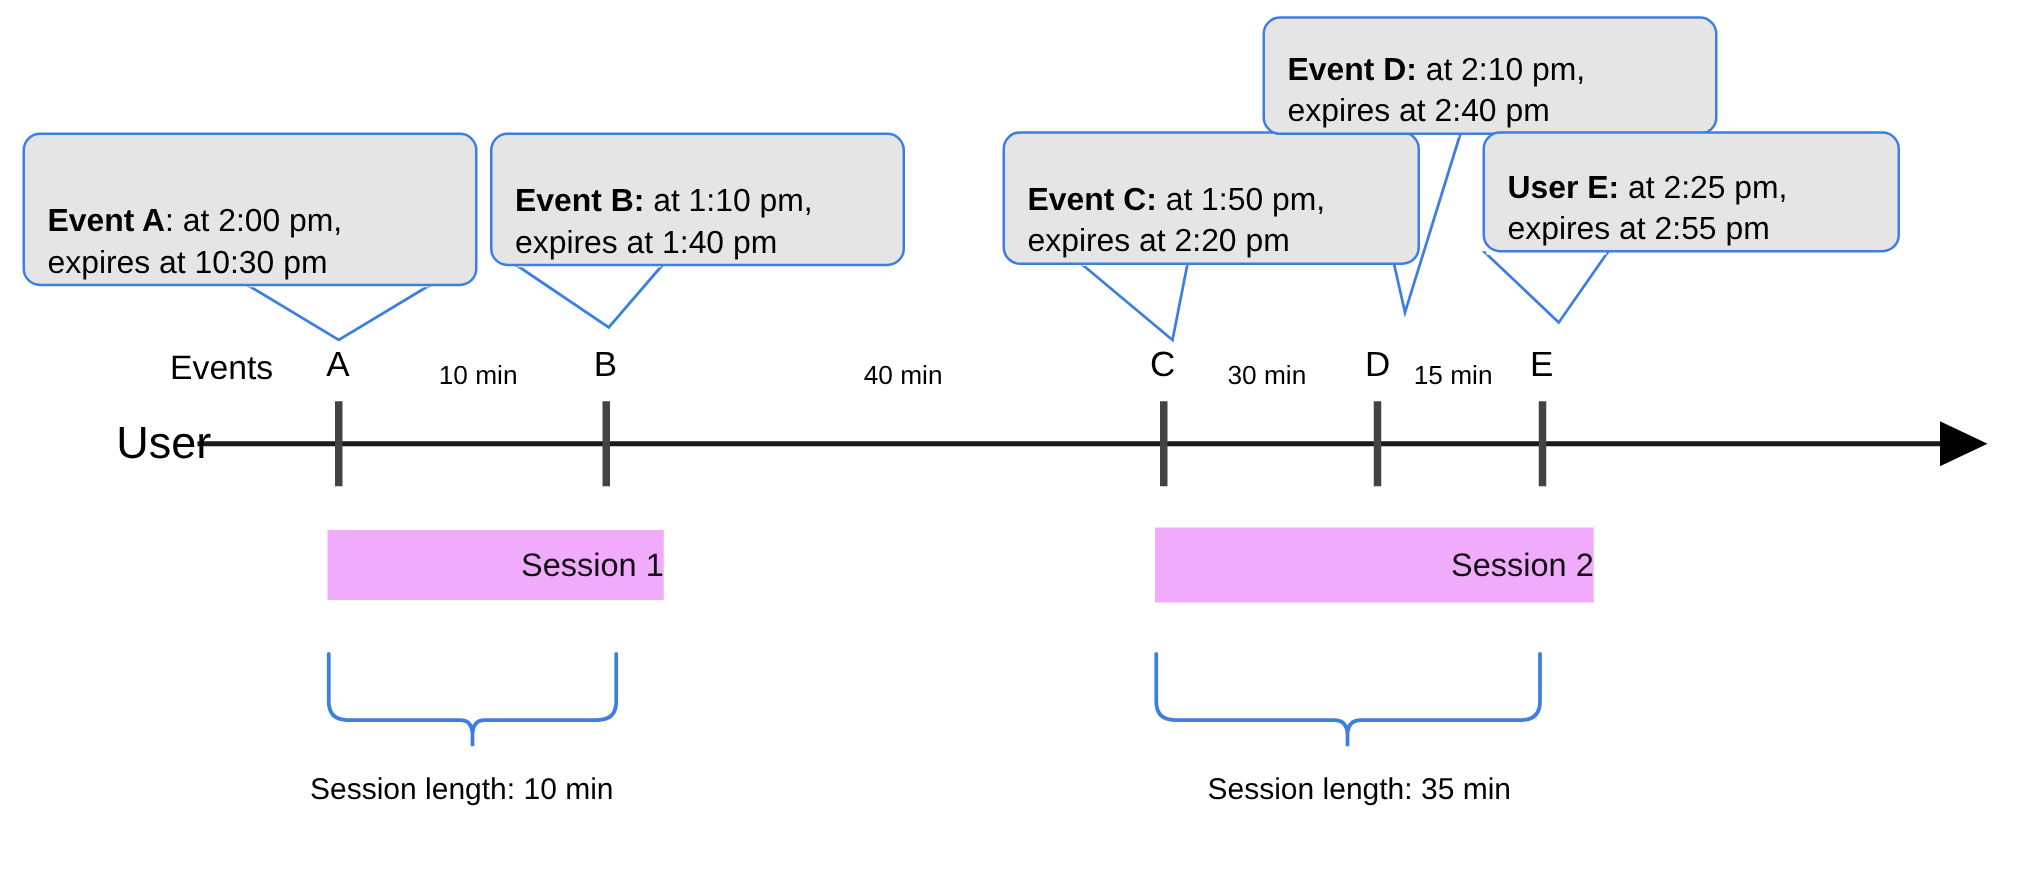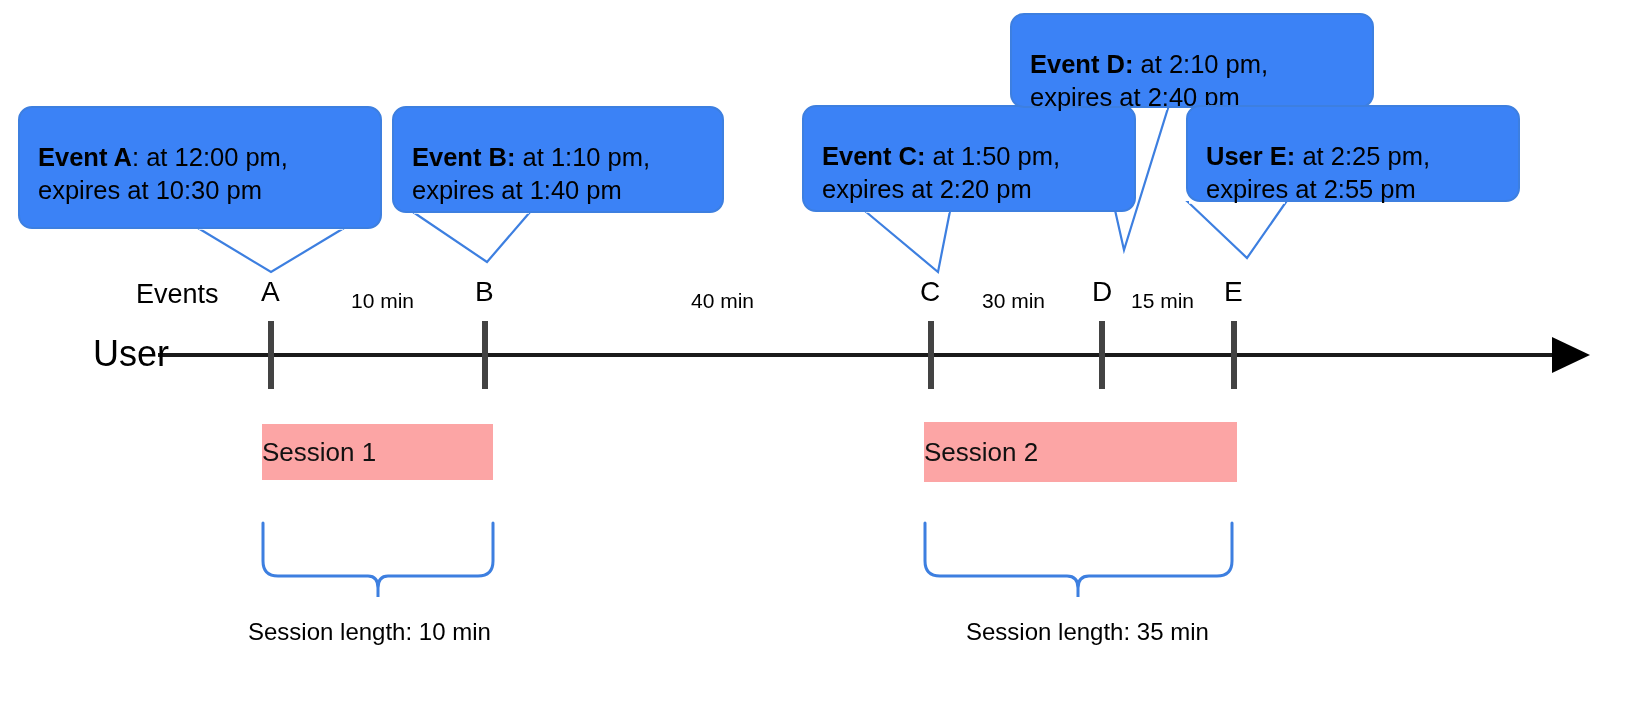--- a/index.html
+++ b/index.html
@@ -1,26 +1,26 @@
 <!DOCTYPE html>
 <html><head>
 <meta charset="utf-8">
 <style>
   html,body{margin:0;padding:0;background:#ffffff;}
   body{width:1634px;height:702px;position:relative;overflow:hidden;
        font-family:"Liberation Sans","DejaVu Sans",sans-serif;color:#000;}
   #stage{position:absolute;inset:0;}
   svg.layer{position:absolute;left:0;top:0;width:1634px;height:702px;overflow:visible;}
   .callout{position:absolute;box-sizing:border-box;border:2.2px solid #3d7fe0;
-           border-radius:14px;background:#3b82f6;z-index:3;
-           display:flex;align-items:flex-start;}
+           border-radius:14px;background:#e5e5e5;z-index:3;
+           display:flex;align-items:flex-end;}
   .callout .txt{font-size:25.5px;line-height:33px;padding:0 18px;white-space:pre-line;}
   .callout .txt b{font-weight:bold;}
-  .sessbar{position:absolute;background:#fca5a5;z-index:1;display:flex;
-           align-items:center;justify-content:flex-start;}
+  .sessbar{position:absolute;background:#f0abfc;z-index:1;display:flex;
+           align-items:center;justify-content:flex-end;padding-left:38px;}
   .sessbar span{font-size:26px;color:#111;}
   .lbl{position:absolute;z-index:4;white-space:nowrap;}
   .lbl-user{font-size:36px;}
   .lbl-events{font-size:27px;}
   .lbl-tick{font-size:28px;}
   .lbl-dur{font-size:21px;}
   .lbl-sesslen{font-size:24px;}
 </style>
 </head>
 <body>
@@ -68,21 +68,21 @@
 
   <div class="sessbar" style="left:262px;top:424px;width:231px;height:56px;">
     <span>Session 1</span>
   </div>
   <div class="sessbar" style="left:924px;top:422px;width:313px;height:60px;">
     <span>Session 2</span>
   </div>
 
   <div class="callout" style="left:18px;top:106px;width:364px;height:123px;">
     <div class="txt">
-      <b>Event A</b><span>: </span><span>at 12:00 pm,</span><br><span>expires at 10:30 pm</span>
+      <b>Event A</b><span>: </span><span>at 2:00 pm,</span><br><span>expires at 10:30 pm</span>
     </div>
   </div>
 
   <div class="callout" style="left:392px;top:106px;width:332px;height:107px;">
     <div class="txt">
       <b>Event B:</b><span> </span><span>at 1:10 pm,</span><br><span>expires at 1:40 pm</span>
     </div>
   </div>
 
   <div class="callout" style="left:802px;top:105px;width:334px;height:107px;">

